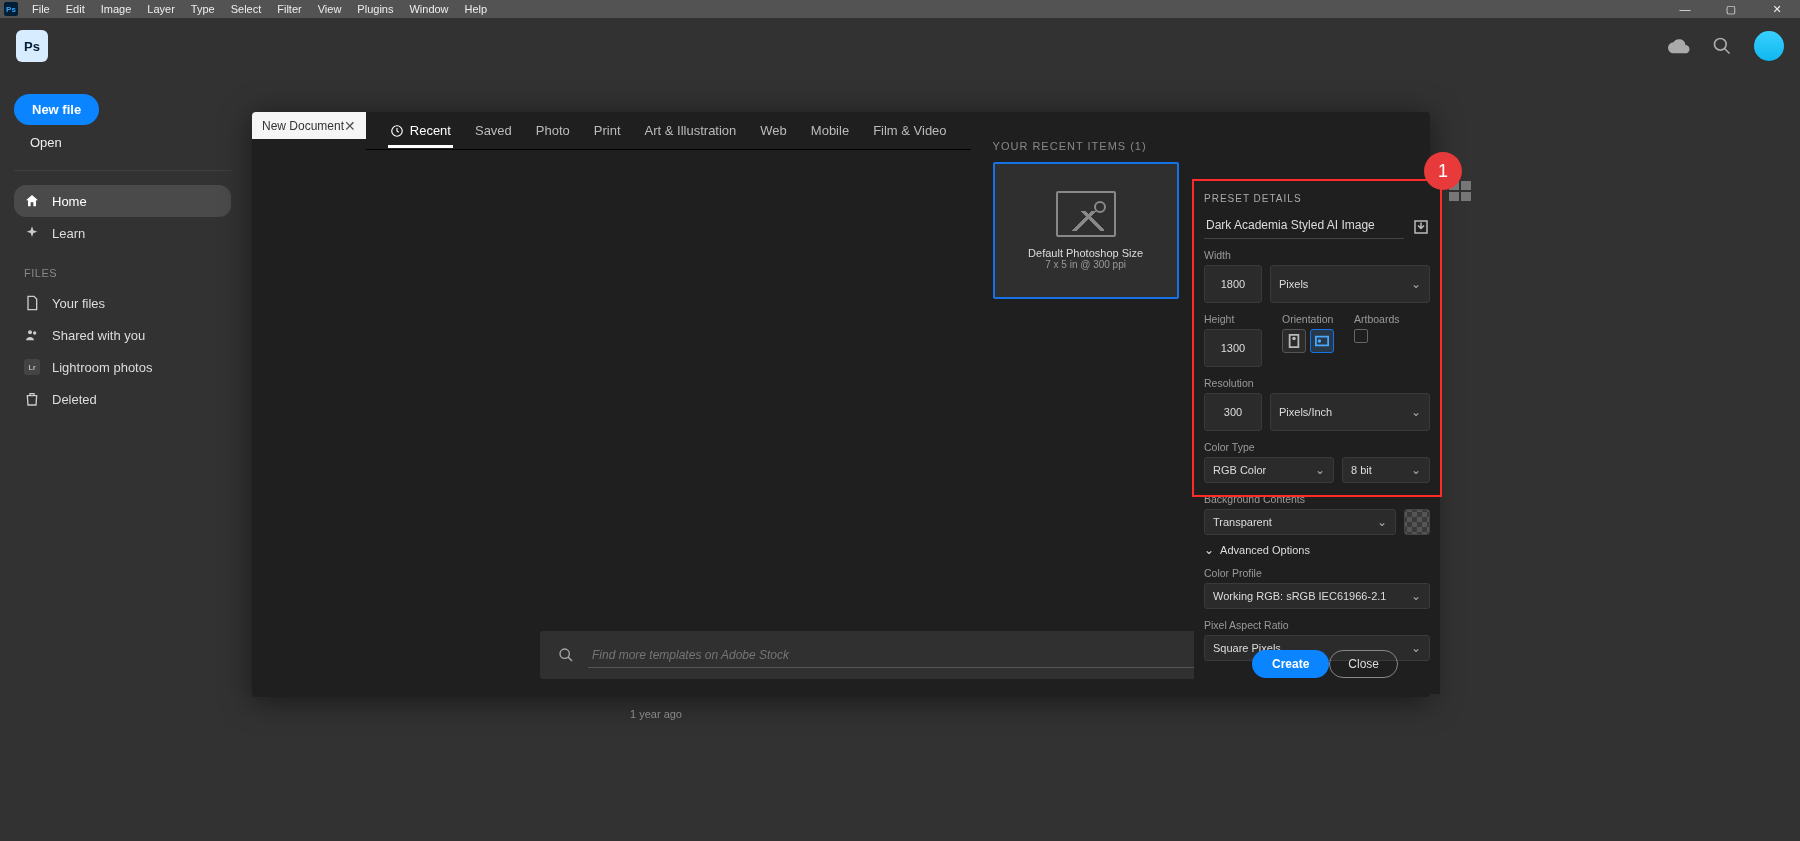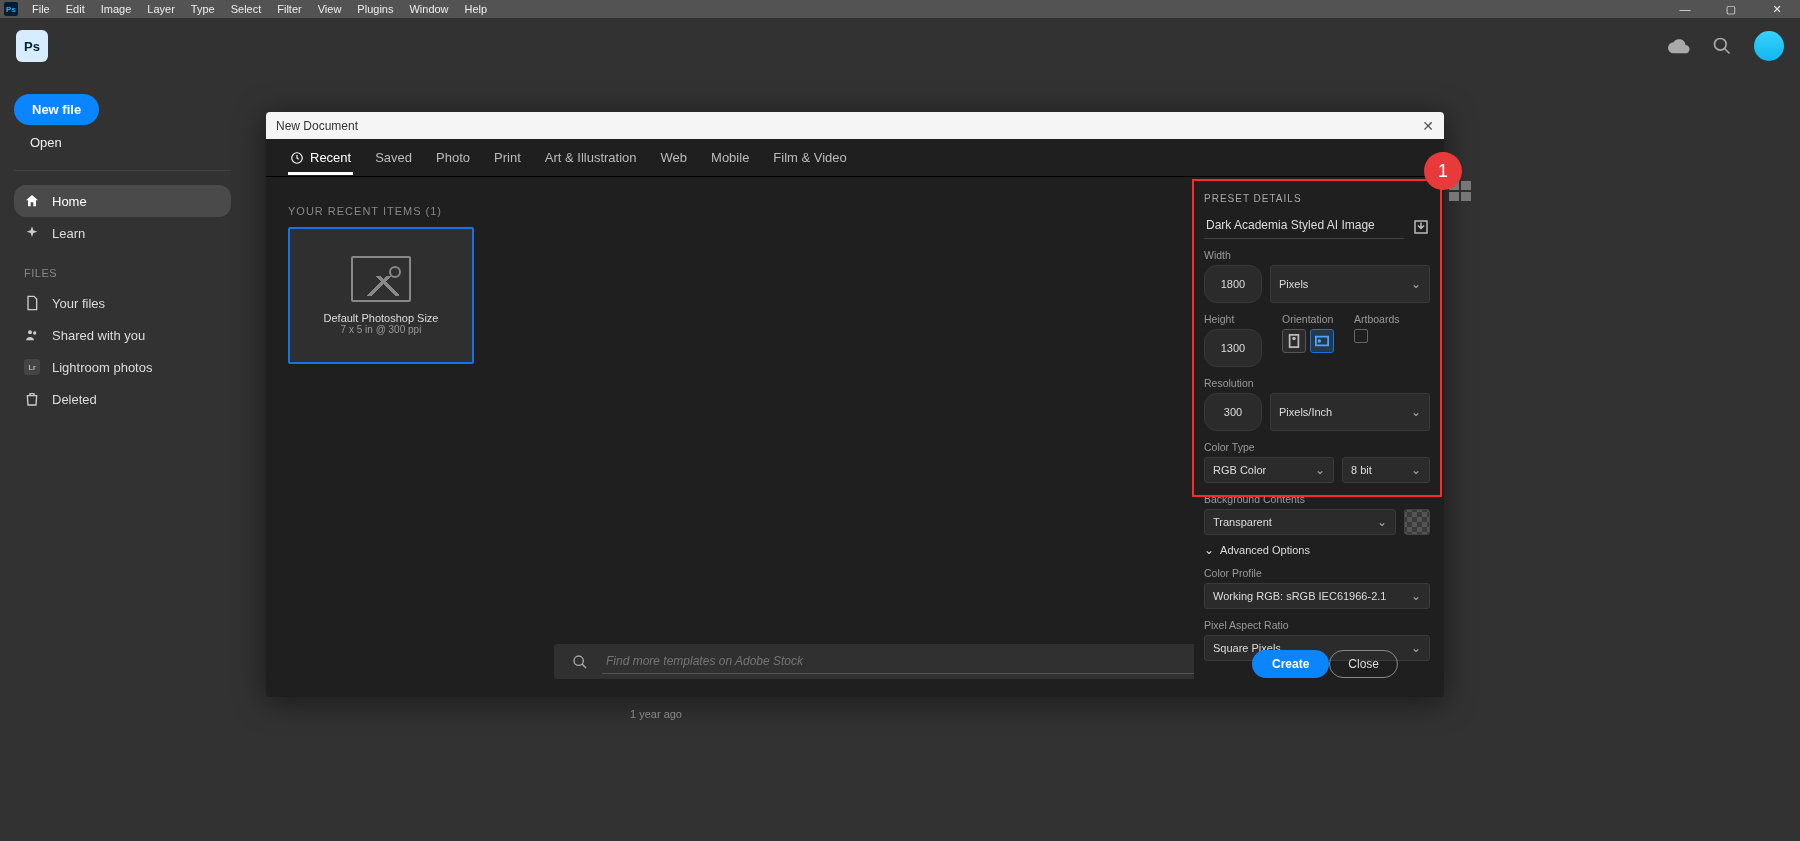--- a/index.html
+++ b/index.html
@@ -23,21 +23,21 @@
 .leftnav { position:absolute; left:0; top:74px; width:245px; padding:20px 14px 0 14px; }
 .btn-newfile { background:#0a84ff; color:#fff; border:none; border-radius:20px; padding:8px 18px; font-size:13px; font-weight:600; cursor:pointer;}
 .btn-open { background:none; border:none; color:#eee; font-size:13px; padding:10px 16px; display:block; cursor:pointer;}
 .leftnav .divider { border-top:1px solid #3f3f3f; margin:10px 0 14px 0;}
 .nav-item { display:flex; align-items:center; gap:12px; padding:8px 10px; font-size:13px; color:#ddd; border-radius:12px; cursor:pointer;}
 .nav-item.active { background:#4a4a4a; color:#fff;}
 .nav-section { font-size:11px; color:#888; letter-spacing:0.5px; margin:18px 0 8px 10px;}
 .nav-item svg, .nav-item .ico { width:16px; height:16px; flex-shrink:0; }
 
 
-.dialog { position:absolute; left:266px; top:112px; width:1178px; height:585px; background:#1f1f1f; border-radius:4px; overflow:hidden; display:flex; flex-direction:column; box-shadow:0 4px 30px rgba(0,0,0,0.5);}
+.dialog { position:absolute; left:252px; top:112px; width:1178px; height:585px; background:#1f1f1f; border-radius:4px; overflow:hidden; display:flex; flex-direction:row; box-shadow:0 4px 30px rgba(0,0,0,0.5);}
 .dialog-titlebar { height:27px; background:#f5f5f5; color:#333; display:flex; align-items:center; padding:0 10px; font-size:12px;}
 .dialog-titlebar .x { margin-left:auto; font-size:14px; color:#555; cursor:pointer;}
 .dialog-tabs { display:flex; align-items:center; padding:0 22px; height:38px; background:#1f1f1f; border-bottom:1px solid #000; gap:20px;}
 .dialog-tabs .tab { font-size:13px; color:#bbb; padding:10px 2px; cursor:pointer; display:flex; align-items:flex-end; gap:6px;}
 .dialog-tabs .tab.active { color:#fff; border-bottom:3px solid #fff; font-weight:500; padding-bottom:7px;}
 .dialog-body { flex:1; display:flex; }
 .dialog-main { flex:1; padding:10px 22px 0 22px; overflow:hidden;}
 .hero { background:#303030; border-radius:3px; padding:24px 40px 26px 40px; position:relative; text-align:center;}
 .hero .x { position:absolute; top:12px; right:16px; color:#999; cursor:pointer; font-size:14px;}
 .hero h1 { font-size:26px; font-weight:400; color:#eee; margin-bottom:14px;}
@@ -45,37 +45,37 @@
 .hero a { color:#2b8fd8; text-decoration:none;}
 .recent-label { font-size:11px; letter-spacing:1px; color:#aaa; margin:18px 0 10px 0;}
 .recent-label span { color:#888;}
 .recent-item { width:186px; height:137px; border:2px solid #1473e6; background:#2f2f2f; border-radius:2px; display:flex; flex-direction:column; align-items:center; justify-content:center; gap:10px; cursor:pointer;}
 .ri-thumb { width:60px; height:46px; border:2px solid #888; border-radius:2px; position:relative;}
 .ri-thumb::after { content:""; position:absolute; width:8px; height:8px; border:2px solid #888; border-radius:50%; top:8px; right:8px;}
 .ri-thumb::before { content:""; position:absolute; bottom:4px; left:6px; width:40px; height:20px; background:linear-gradient(135deg, transparent 45%, #888 46%, #888 54%, transparent 55%), linear-gradient(45deg, transparent 60%, #888 61%, #888 69%, transparent 70%);}
 .ri-meta { text-align:center;}
 .ri-title { font-size:11px; color:#ddd;}
 .ri-sub { font-size:10px; color:#999;}
-.stock-bar { position:absolute; left:288px; bottom:18px; width:880px; height:35px; background:#303030; border-radius:3px; display:flex; align-items:center; padding:0 18px; gap:14px;}
+.stock-bar { position:absolute; left:288px; bottom:18px; width:880px; height:48px; background:#303030; border-radius:3px; display:flex; align-items:center; padding:0 18px; gap:14px;}
 .stock-bar input { flex:1; background:transparent; border:none; border-bottom:1px solid #555; color:#ccc; font-size:12px; font-style:italic; padding:5px 4px; outline:none;}
 .stock-bar .go { border:1px solid #888; background:none; color:#ddd; border-radius:18px; padding:5px 22px; font-size:12px; cursor:pointer;}
 
 
 .preset { position:absolute; left:1194px; top:181px; width:246px; height:513px; background:#1f1f1f; padding:12px 10px 0 10px; font-size:11px; color:#aaa; }
 .highlight { position:absolute; left:1192px; top:179px; width:250px; height:318px; border:2px solid #ff2a2a; pointer-events:none; z-index:5;}
 .marker { position:absolute; left:1424px; top:152px; width:38px; height:38px; border-radius:50%; background:#e83a3a; color:#fff; display:flex; align-items:center; justify-content:center; font-size:18px; z-index:6;}
 .view-toggle { position:absolute; left:1449px; top:181px; width:22px; height:20px; display:grid; grid-template-columns:1fr 1fr; grid-template-rows:1fr 1fr; gap:2px; cursor:pointer;}
 .view-toggle span { background:#777;}
 .preset h4 { font-size:10px; letter-spacing:1px; color:#aaa; font-weight:500; margin-bottom:10px;}
 .preset input[type=text] { width:100%; background:#1f1f1f; border:none; border-bottom:1px solid #444; color:#ddd; font-size:12px; padding:4px 2px 6px 2px; outline:none;}
 .preset-name-row { display:flex; align-items:center; gap:8px;}
 .save-icon { width:18px; height:18px; color:#bbb; cursor:pointer; flex-shrink:0;}
 .plabel { font-size:10.5px; color:#9a9a9a; margin:10px 0 4px 0;}
 .row { display:flex; gap:8px;}
-.numbox { width:58px; background:#2b2b2b; border:1px solid #3a3a3a; color:#ddd; font-size:11px; padding:12px; text-align:center; border-radius:13px;}
+.numbox { width:58px; background:#2b2b2b; border:1px solid #3a3a3a; color:#ddd; font-size:11px; padding:12px; text-align:center; border-radius:3px;}
 .sel { flex:1; background:#2b2b2b; border:1px solid #3a3a3a; color:#ddd; font-size:11px; padding:5px 8px; border-radius:3px; display:flex; align-items:center; justify-content:space-between; cursor:pointer;}
 .sel .chev::after { content:"⌄"; color:#aaa; font-size:12px;}
 .orient-group { display:flex; gap:4px; align-items:center;}
 .orient-btn { width:24px; height:24px; border:1px solid #555; background:#2b2b2b; border-radius:3px; display:flex; align-items:center; justify-content:center; cursor:pointer;}
 .orient-btn.sel-on { border-color:#1473e6; background:#283848;}
 .orient-ico { color:#bbb; } .sel-on .orient-ico{ color:#4aa7ff;}
 .cb { width:14px; height:14px; border:1px solid #666; border-radius:2px; cursor:pointer;}
 .swatch { width:26px; height:26px; border:1px solid #444; border-radius:3px; background:repeating-conic-gradient(#555 0 25%, #3a3a3a 0 50%) 50% / 10px 10px; cursor:pointer;}
 .adv-row { display:flex; align-items:center; gap:6px; margin:8px 0 2px 0; color:#ddd; cursor:pointer; font-size:11px;}
 .adv-row::before { content:"⌄"; font-size:12px;}

